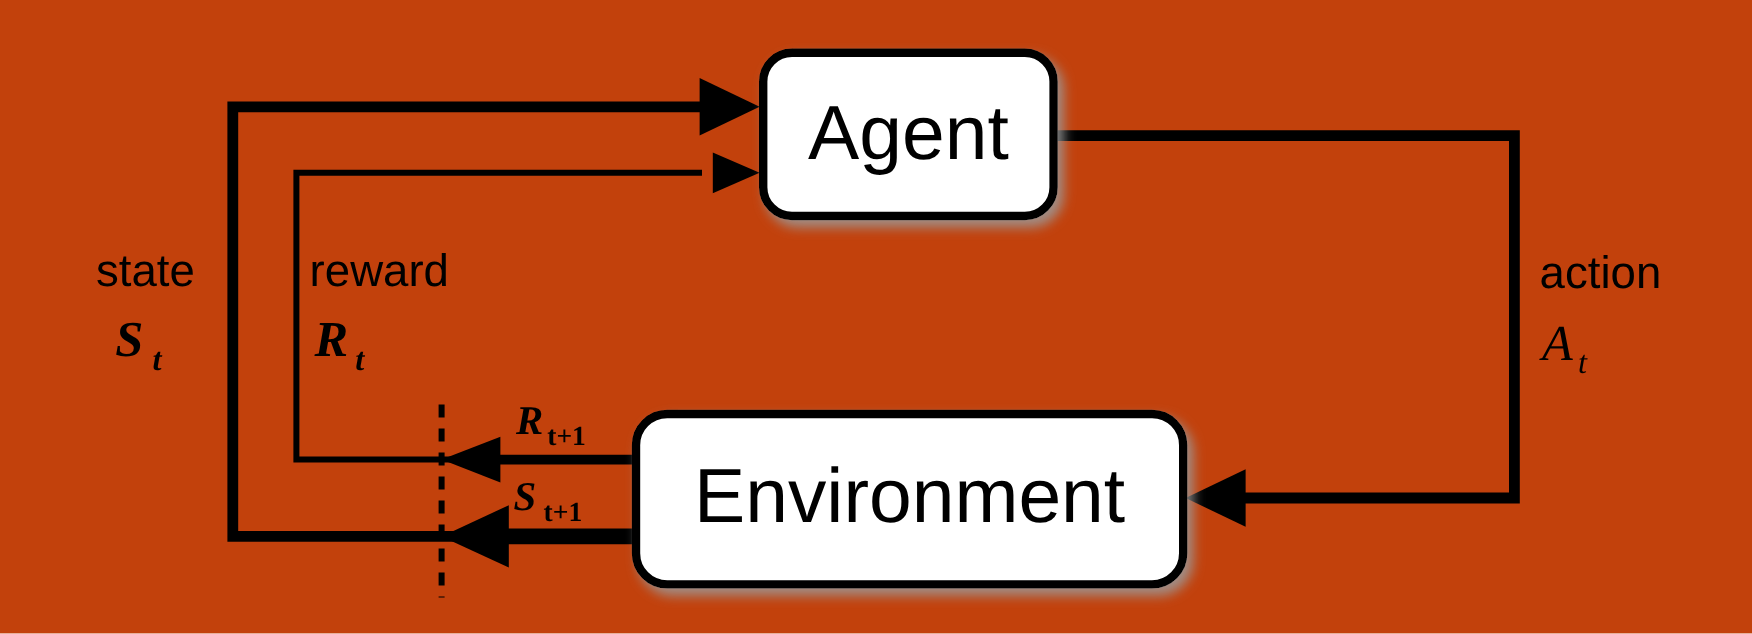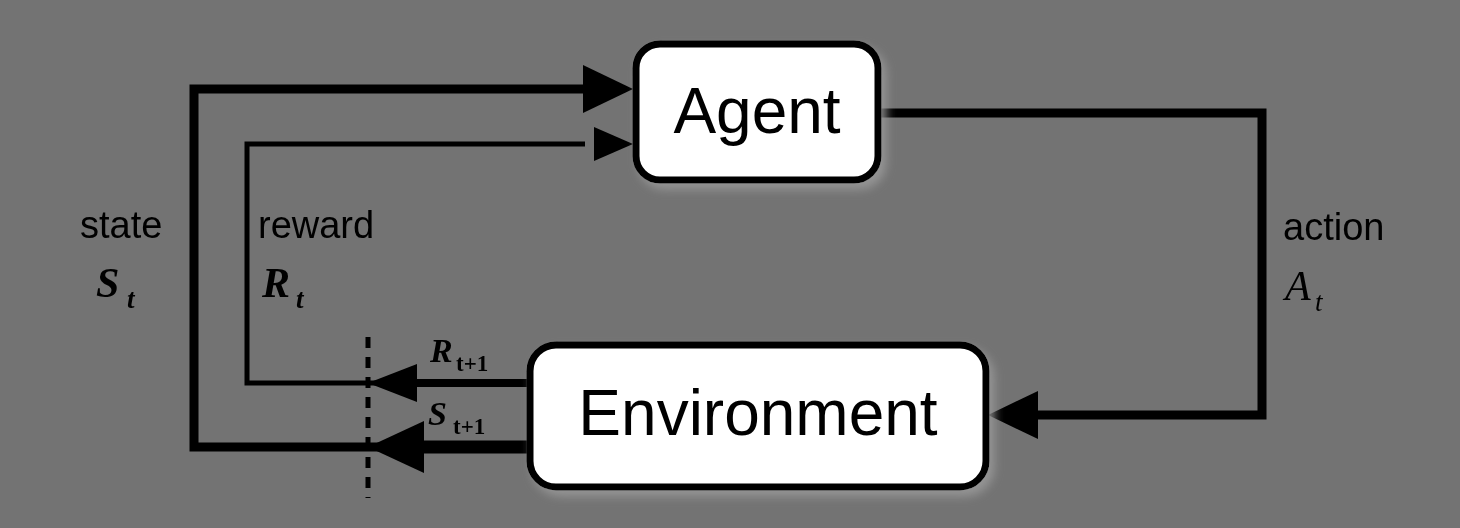--- a/index.html
+++ b/index.html
@@ -4,21 +4,21 @@
 <style>
   html, body {
     margin: 0;
     padding: 0;
     background: #ffffff;
   }
   #canvas {
     position: relative;
     width: 1460px;
     height: 528px;
-    background: #737373;
+    background: #c2410c;
     overflow: hidden;
     font-family: "Liberation Sans", sans-serif;
   }
   #diagram-svg {
     position: absolute;
     left: 0;
     top: 0;
     width: 1460px;
     height: 528px;
     display: block;

